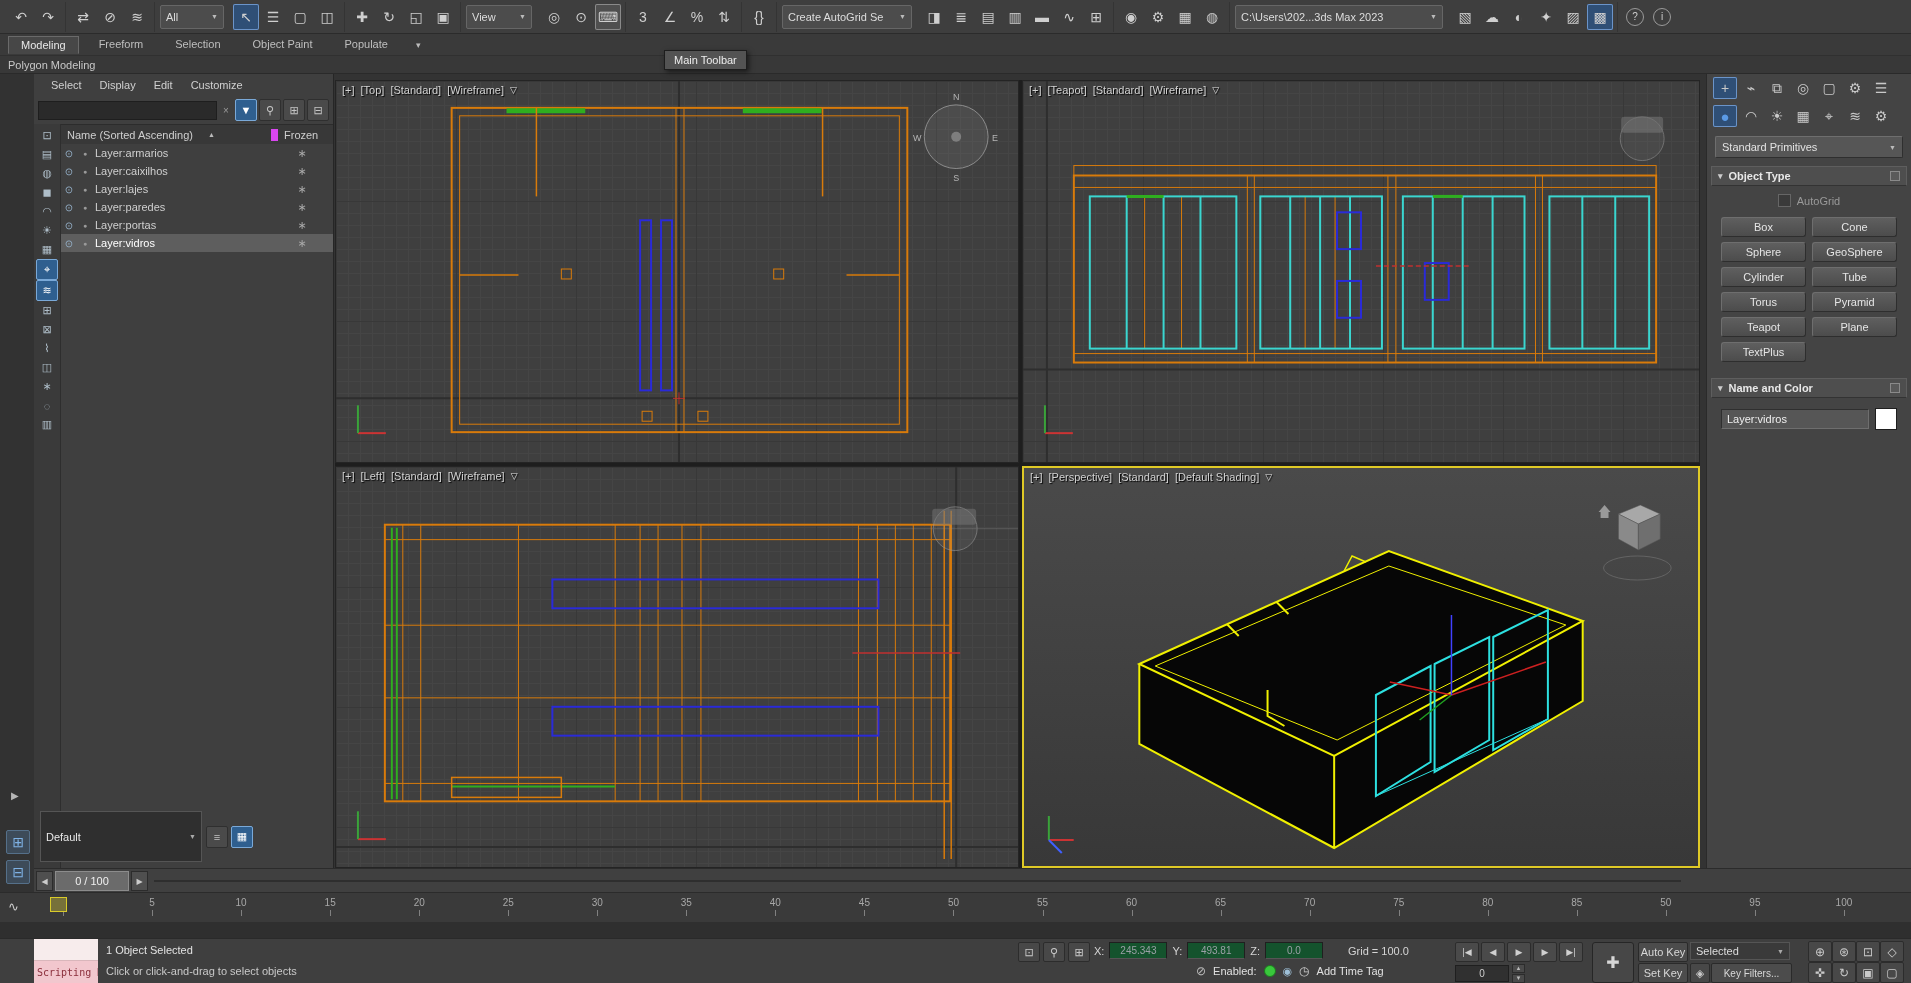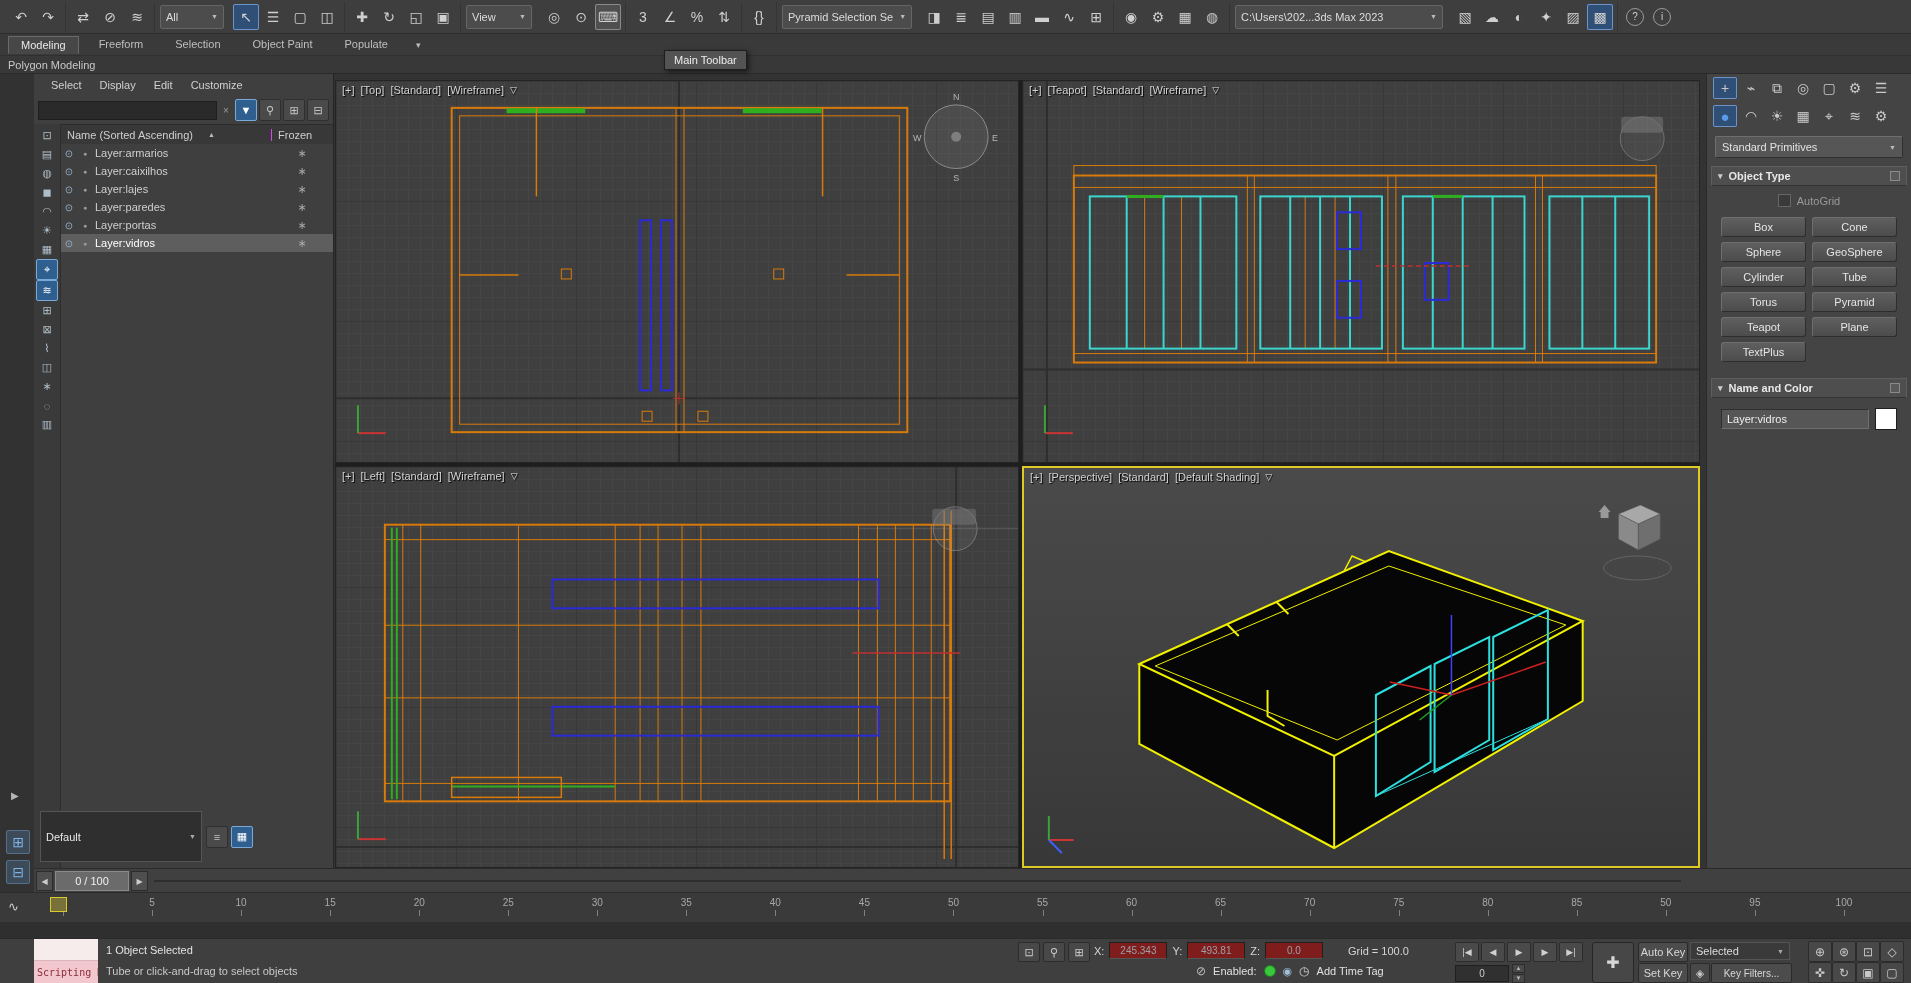--- a/index.html
+++ b/index.html
@@ -44,21 +44,21 @@
   .xbtn{width:20px;height:20px;display:flex;align-items:center;justify-content:center;color:#c5c5c5;border-radius:2px;background:#4a4a4a;border:1px solid #2f2f2f;font-size:11px}
   .xbtn.active{background:#2f5f8f;border-color:#7aa9d8;color:#fff}
   #explorer .body{display:flex;height:calc(100% - 46px)}
   #explorer .sidestrip{width:26px;background:#3a3a3a;border-right:1px solid #2e2e2e;display:flex;flex-direction:column;align-items:center;padding-top:2px}
   #explorer .sidestrip .xbtn{width:20px;height:19px;background:transparent;border:none;color:#aebdc8;font-size:11px}
   #explorer .sidestrip .xbtn.active{background:#2f5f8f;color:#fff;border:1px solid #7aa9d8}
   #explorer .listcol{flex:1;display:flex;flex-direction:column;min-width:0}
   .hdr{display:flex;height:19px;background:#383838;border-bott om:1px solid #2c2c2c;border-top:1px solid #2c2c2c;align-items:center;color:#cfcfcf}
   .hdr .ncol{flex:1;padding-left:6px;display:flex;align-items:center;gap:15px}
   .hdr .sort{font-size:7px;color:#bbb}
-  .hdr .fcol{width:62px;border-left:1px solid #d946ef;padding-left:6px;box-sizing:border-box}
+  .hdr .fcol{width:62px;border-left:7px solid #d946ef;padding-left:6px;box-sizing:border-box}
   .layer-row{display:flex;align-items:center;height:18px;color:#cfcfcf}
   .layer-row.selected{background:#5e5e5e;color:#fff}
   .layer-row .cell-icon{width:16px;text-align:center;color:#93aec6;font-size:10px}
   .layer-row .cell-icon.dot{color:#9a9a9a;font-size:7px}
   .layer-label{flex:1;padding-left:2px;white-space:nowrap;overflow:hidden}
   .frozen-cell{width:62px;text-align:center;color:#a8a8a8;font-size:11px}
   #explorer .footer{position:absolute;bottom:6px;left:6px;right:6px;display:flex;align-items:center;gap:4px}
   #preset-dropdown{flex:0 0 150px;height:17px;background:#2f2f2f;border:1px solid #555;color:#e8e8e8;display:flex;align-items:center;justify-content:space-between;padding:16px 5px}
   #preset-dropdown .caret{font-size:7px;color:#aaa}
 
@@ -112,21 +112,21 @@
   
   #status{position:absolute;left:0;top:938px;width:1911px;height:45px;background:#3f3f3f;border-top:1px solid #2a2a2a;box-sizing:border-box}
   #listener{position:absolute;left:34px;top:0;width:64px;height:45px}
   #listener .l1{height:21px;background:#f7ecec;border-bottom:1px solid #d9b6bb}
   #listener .l2{height:22px;background:#f2c7ce;color:#8b2f3c;font-family:"DejaVu Sans Mono",monospace;font-size:10px;display:flex;align-items:center;padding-left:3px;white-space:nowrap;overflow:hidden}
   #sel-status{position:absolute;left:106px;top:5px;color:#e2e2e2}
   #prompt{position:absolute;left:106px;top:26px;color:#c8c8c8}
   #midicons{position:absolute;left:1018px;top:3px;display:flex;gap:3px}
   .sbtn2{width:20px;height:18px;background:#484848;border:1px solid #2c2c2c;border-radius:2px;color:#c9c9c9;display:flex;align-items:center;justify-content:center;font-size:11px}
   #coords{position:absolute;left:1094px;top:3px;display:flex;align-items:center;gap:5px;color:#d5d5d5}
-  .cfield{width:56px;height:15px;background:#7f1d1d;border:1px solid #1f1f1f;border-bottom-color:#555;color:#9aa0a6;font-size:10px;display:flex;align-items:center;justify-content:center}
+  .cfield{width:56px;height:15px;background:#14532d;border:1px solid #1f1f1f;border-bottom-color:#555;color:#9aa0a6;font-size:10px;display:flex;align-items:center;justify-content:center}
   #gridlabel{position:absolute;left:1348px;top:6px;color:#d5d5d5}
   #row2mid{position:absolute;left:1196px;top:25px;display:flex;align-items:center;gap:7px;color:#e0e0e0}
   #row2mid .mute{color:#bbb;font-size:12px}
   .dot-green{width:10px;height:10px;border-radius:50%;background:#39c83c;border:1px solid #1d7a1f}
   .dot-ring{color:#9ec0d8;font-size:11px}
   #row2mid .clock{color:#c9c9c9;font-size:12px}
   #transport{position:absolute;left:1455px;top:3px;display:flex;gap:2px}
   .trbtn{width:22px;height:18px;background:#4a4a4a;border:1px solid #2c2c2c;border-radius:2px;color:#d0d0d0;display:flex;align-items:center;justify-content:center;font-size:9px}
   #spinnerrow{position:absolute;left:1455px;top:25px;display:flex;gap:3px;align-items:center}
   #frame-spinner{width:52px;height:15px;background:#303030;border:1px solid #1f1f1f;color:#ccc;display:flex;align-items:center;justify-content:center;font-size:10px}
@@ -226,21 +226,21 @@
       <span class="tbtn">
         <span class="glyph">⇅</span>
       </span>
     </span>
   <span class="tgroup">
       <span class="tbtn">
         <span class="glyph">{}</span>
       </span>
     </span>
   <div class="tdrop" style="width:118px">
-      <span>Pyramid Selection Se</span>
+      <span>Create AutoGrid Se</span>
       <span class="caret">▼</span>
     </div>
   <span class="tgroup">
       <span class="tbtn">
         <span class="glyph">◨</span>
       </span>
       <span class="tbtn">
         <span class="glyph">≣</span>
       </span>
       <span class="tbtn">
@@ -802,21 +802,21 @@
     </div>
 </div>
 <div id="gapstrip"></div>
 
 <div id="status">
   <div id="listener">
     <div class="l1"></div>
     <div class="l2">Scripting Mi</div>
   </div>
   <div id="sel-status">1 Object Selected</div>
-  <div id="prompt">Tube or click-and-drag to select objects</div>
+  <div id="prompt">Click or click-and-drag to select objects</div>
 
   <div id="midicons">
       <span class="sbtn2">
         <span>⊡</span>
       </span>
       <span class="sbtn2">
         <span>⚲</span>
       </span>
       <span class="sbtn2">
         <span>⊞</span>

